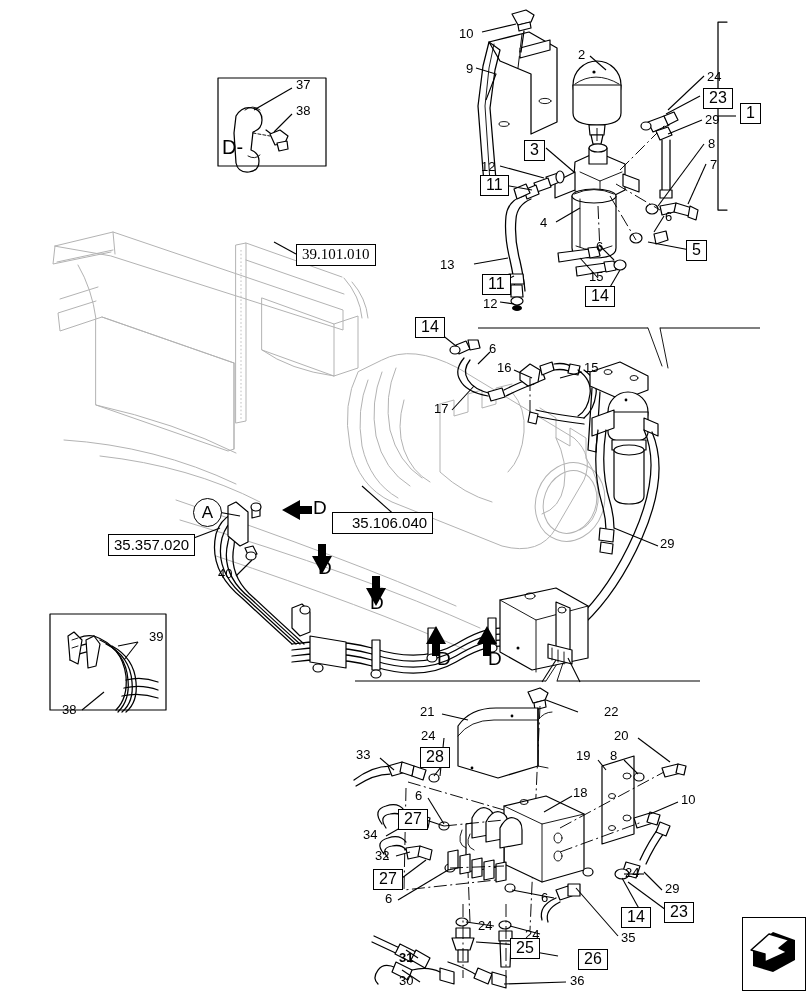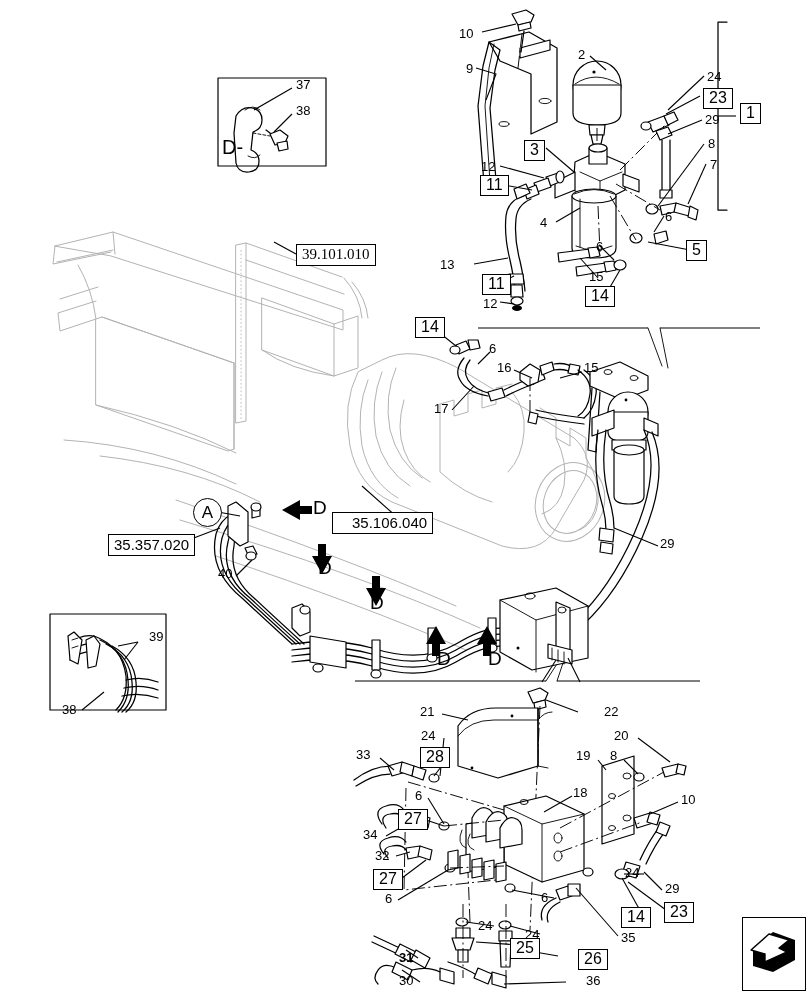--- a/index.html
+++ b/index.html
@@ -553,21 +553,21 @@
 <div class="lbl" style="left:665px;top:882px;">29</div>
 <div class="boxed" style="left:621px;top:907px;">14</div>
 <div class="boxed" style="left:664px;top:902px;">23</div>
 <div class="lbl" style="left:621px;top:931px;">35</div>
 <div class="lbl" style="left:478px;top:919px;">24</div>
 <div class="lbl" style="left:525px;top:928px;">24</div>
 <div class="boxed" style="left:510px;top:938px;">25</div>
 <div class="boxed" style="left:558px;top:949px;margin-left:20px;">26</div>
 <div class="lbl" style="left:399px;top:951px;font-weight:bold;">31</div>
 <div class="lbl" style="left:399px;top:974px;">30</div>
-<div class="lbl" style="left:586px;top:974px;">36</div>
+<div class="lbl" style="left:570px;top:974px;">36</div>
 
 <div class="logo" style="left:742px;top:917px;width:62px;height:72px;">
   <svg viewBox="0 0 62 72" width="62" height="72">
     <path d="M10 30 L30 14 L52 22 L52 42 L30 54 L10 48 Z" fill="#000"></path>
     <path d="M8 32 L26 16 L46 22 L36 30 L44 34 L22 44 L22 36 Z" fill="#fff" stroke="#000" stroke-width="1.4" stroke-linejoin="round"></path>
   </svg>
 </div>
 
 </div>
 

